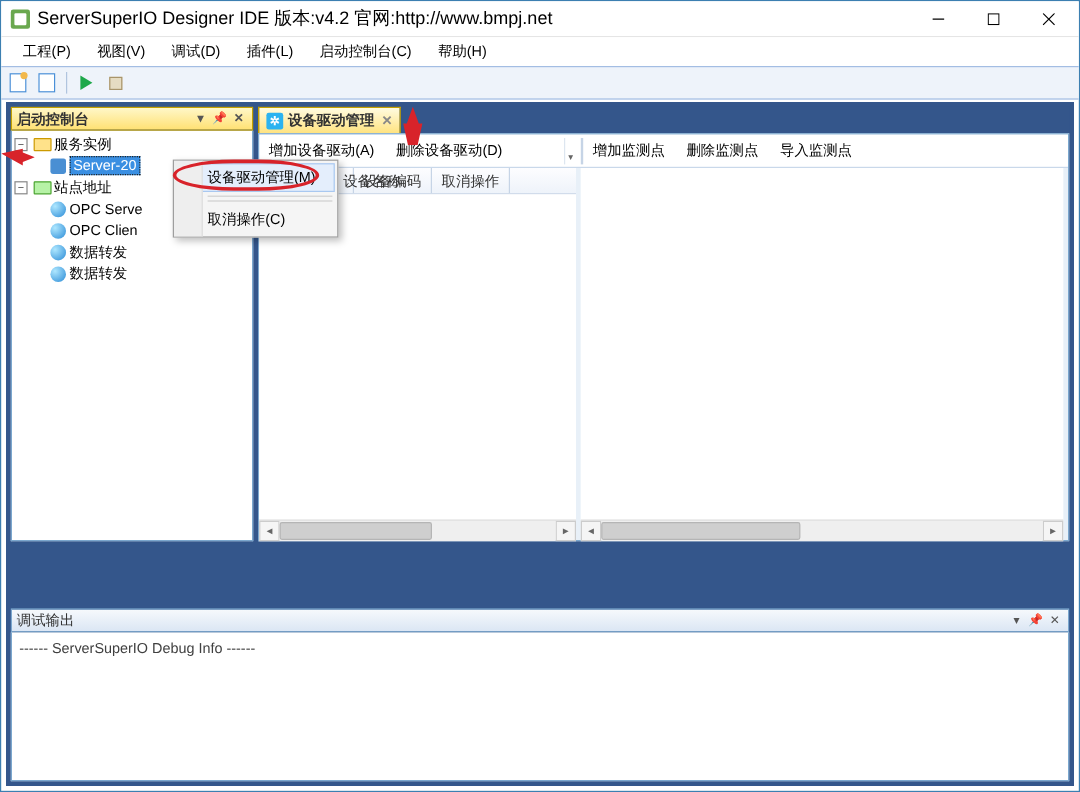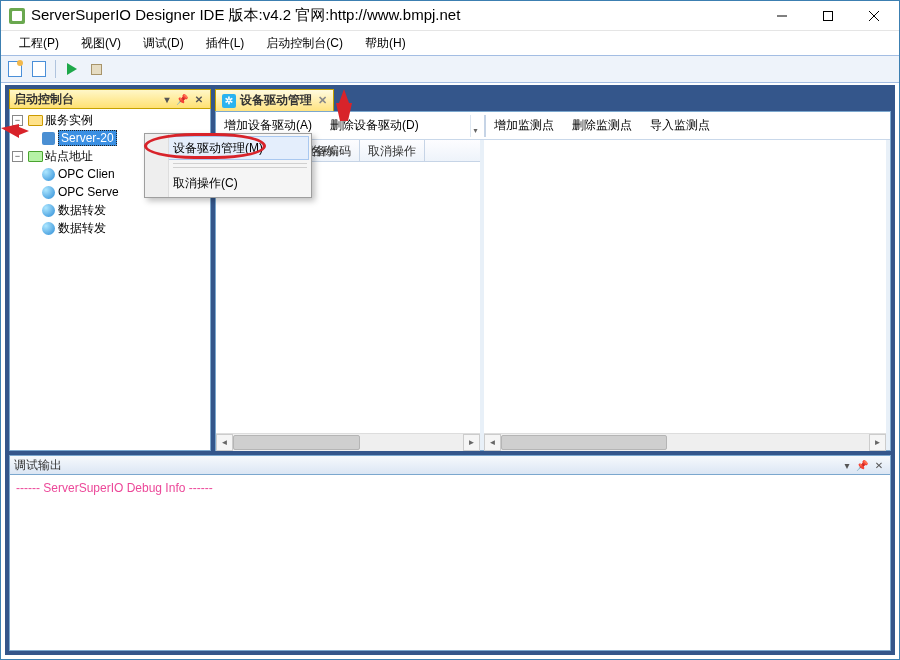--- a/index.html
+++ b/index.html
@@ -57,24 +57,24 @@
     .splitcols{flex:1;display:flex;position:relative}
     .gridpane{flex:1;display:flex;flex-direction:column;border-right:4px solid #e8f0f8;min-width:0}
     .colhdr{height:22px;display:flex;border-bottom:1px solid #c6d4e6;background:linear-gradient(#fdfdff,#eef3fa)}
     .colhdr .cell{border-right:1px solid #c6d4e6;padding:3px 8px;font-size:12px;color:#333;white-space:nowrap;min-width:60px}
     .gridbody{flex:1;background:#fff}
     .hsbar{height:17px;background:#f0f0f0;display:flex;align-items:center;border-top:1px solid #ddd}
     .hsbar .arrow{width:17px;height:17px;background:#f5f5f5;border:1px solid #ccc;display:flex;align-items:center;justify-content:center;font-size:8px;color:#666}
     .hsbar .track{flex:1;background:#efefef;height:17px;position:relative}
     .hsbar .thumb{position:absolute;top:1px;bottom:1px;left:0;width:50%;background:#cfcfcf;border:1px solid #b5b5b5;border-radius:2px}
     
-    .panel-bottom{position:absolute;left:4px;right:4px;bottom:4px;height:196px;display:flex;flex-direction:column}
-    .out-body{flex:1;background:#fff;border:1px solid #7ba7ce;border-top:none;padding:6px;font-size:12px;color:#ec4899}
-    
-    .ctxmenu{position:absolute;top:132px;left:143px;width:168px;background:#f5f5f5;border:1px solid #9e9e9e;box-shadow:3px 3px 6px rgba(0,0,0,0.25);padding:2px}
+    .panel-bottom{position:absolute;left:4px;right:4px;bottom:4px;height:144px;display:flex;flex-direction:column}
+    .out-body{flex:1;background:#fff;border:1px solid #7ba7ce;border-top:none;padding:6px;font-size:12px;color:#404040}
+    
+    .ctxmenu{position:absolute;top:132px;left:143px;width:138px;background:#f5f5f5;border:1px solid #9e9e9e;box-shadow:3px 3px 6px rgba(0,0,0,0.25);padding:2px}
     .ctxmenu .item{height:24px;display:flex;align-items:center;padding:0 10px 0 26px;font-size:12px;color:#000}
     .ctxmenu .item.hov{background:#e4eefc;border:1px solid #a9c8f0;padding:0 9px 0 25px}
     .ctxmenu .msep{height:1px;background:#d0d0d0;margin:3px 2px 3px 26px}
     .ctxmenu .gutter{position:absolute;left:0;top:0;bottom:0;width:24px;background:#eee;border-right:1px solid #ddd}
     
     .arrow-red{position:absolute;pointer-events:none}
     .circle-red{position:absolute;border:3px solid #d8232a;border-radius:50%;pointer-events:none}
   </style>
 </head>
 <body>
@@ -155,28 +155,28 @@
         <span class="ico">
             <span class="folder green"></span>
           </span>
         <span>站点地址</span>
       </div>
       <div class="tree-row">
         <span class="tree-indent" style="width:26px"></span>
         <span class="ico">
             <span class="globe"></span>
           </span>
+        <span>OPC Serve</span>
+      </div>
+      <div class="tree-row">
+        <span class="tree-indent" style="width:26px"></span>
+        <span class="ico">
+            <span class="globe"></span>
+          </span>
         <span>OPC Clien</span>
-      </div>
-      <div class="tree-row">
-        <span class="tree-indent" style="width:26px"></span>
-        <span class="ico">
-            <span class="globe"></span>
-          </span>
-        <span>OPC Serve</span>
       </div>
       <div class="tree-row">
         <span class="tree-indent" style="width:26px"></span>
         <span class="ico">
             <span class="globe"></span>
           </span>
         <span>数据转发</span>
       </div>
       <div class="tree-row">
         <span class="tree-indent" style="width:26px"></span>

